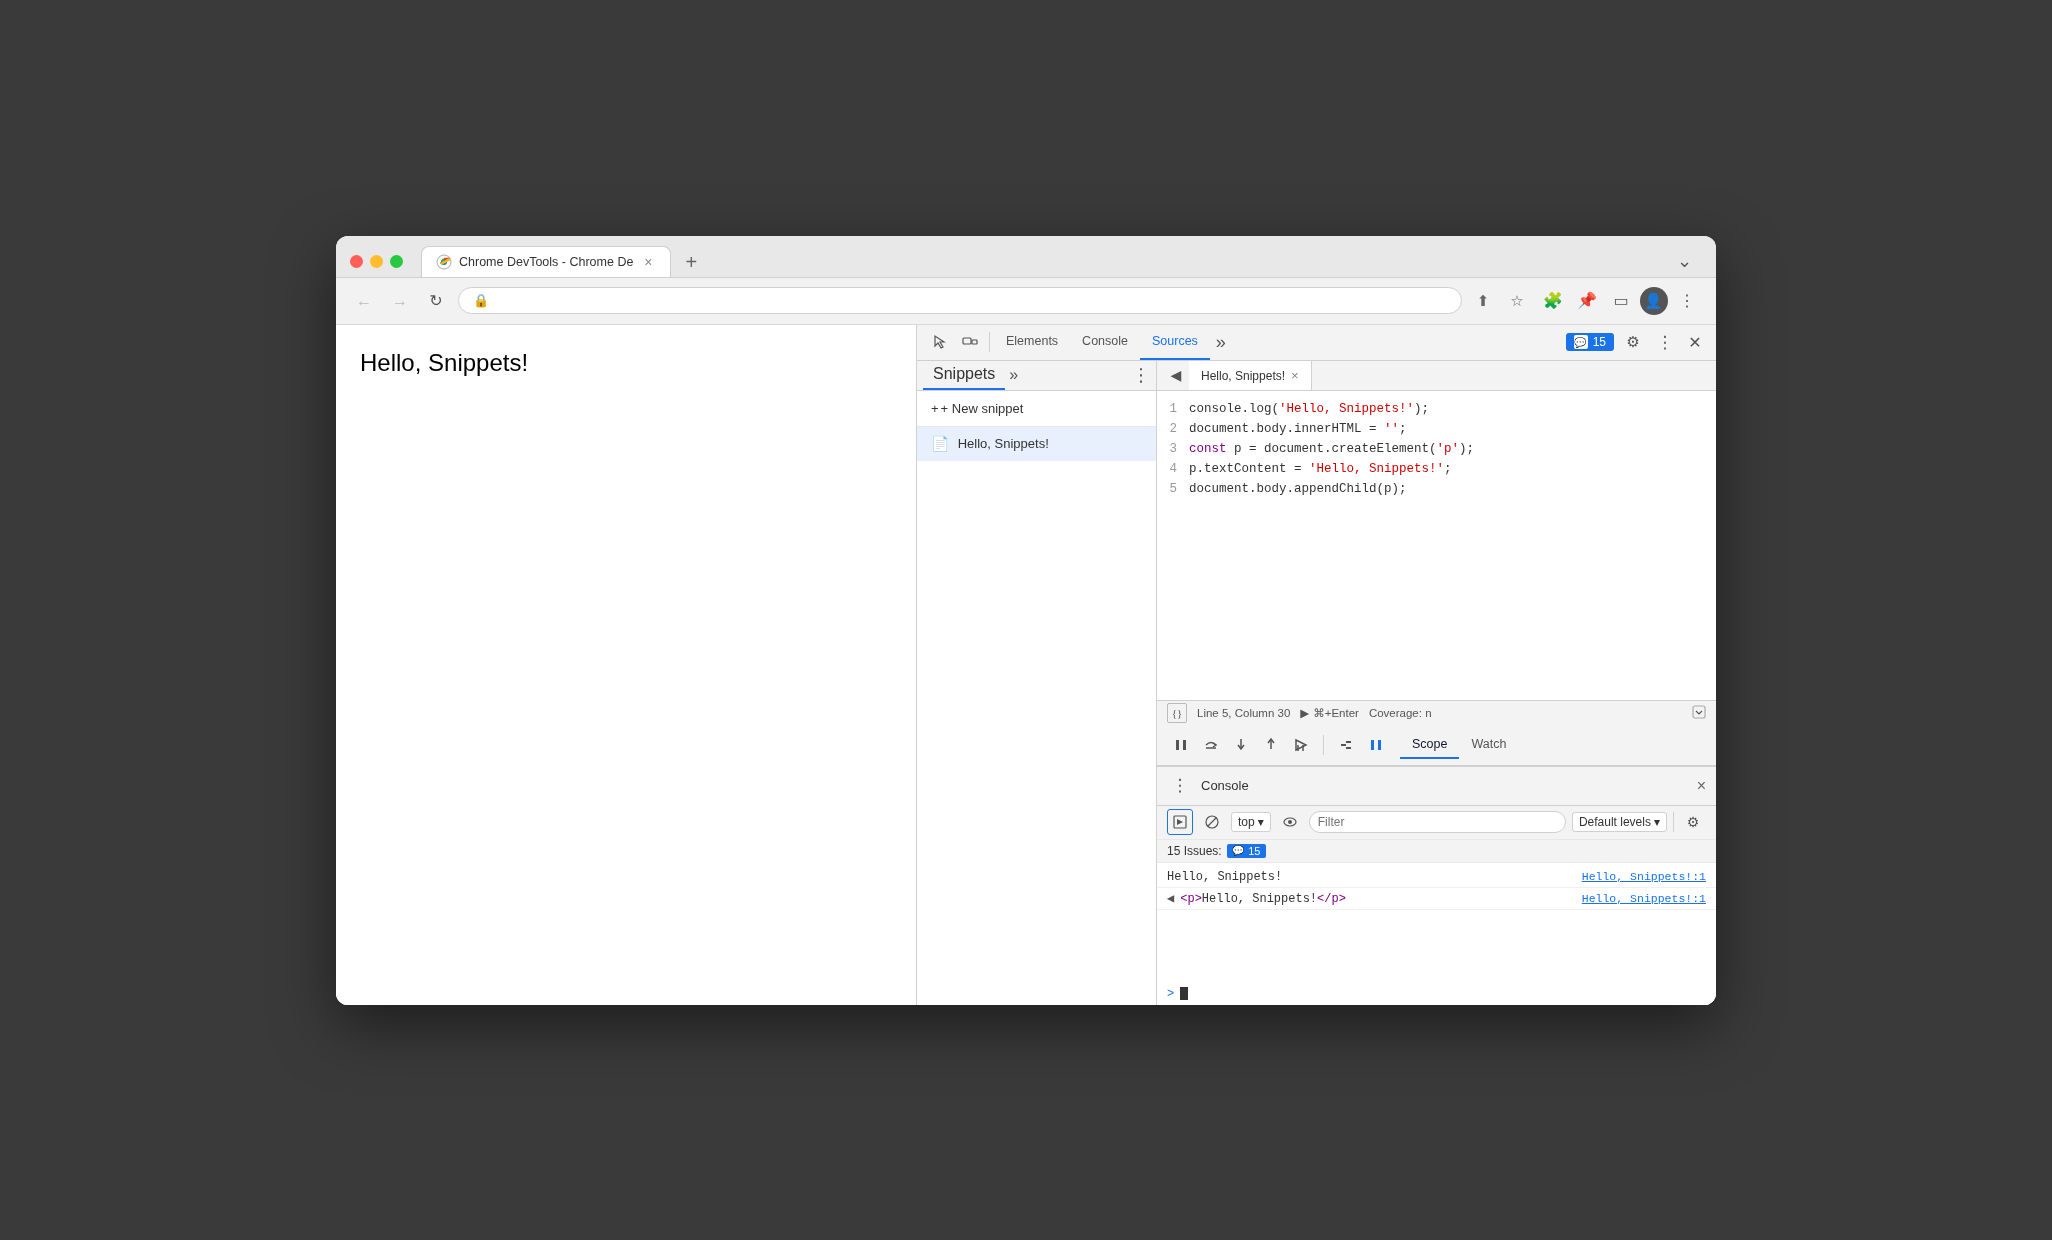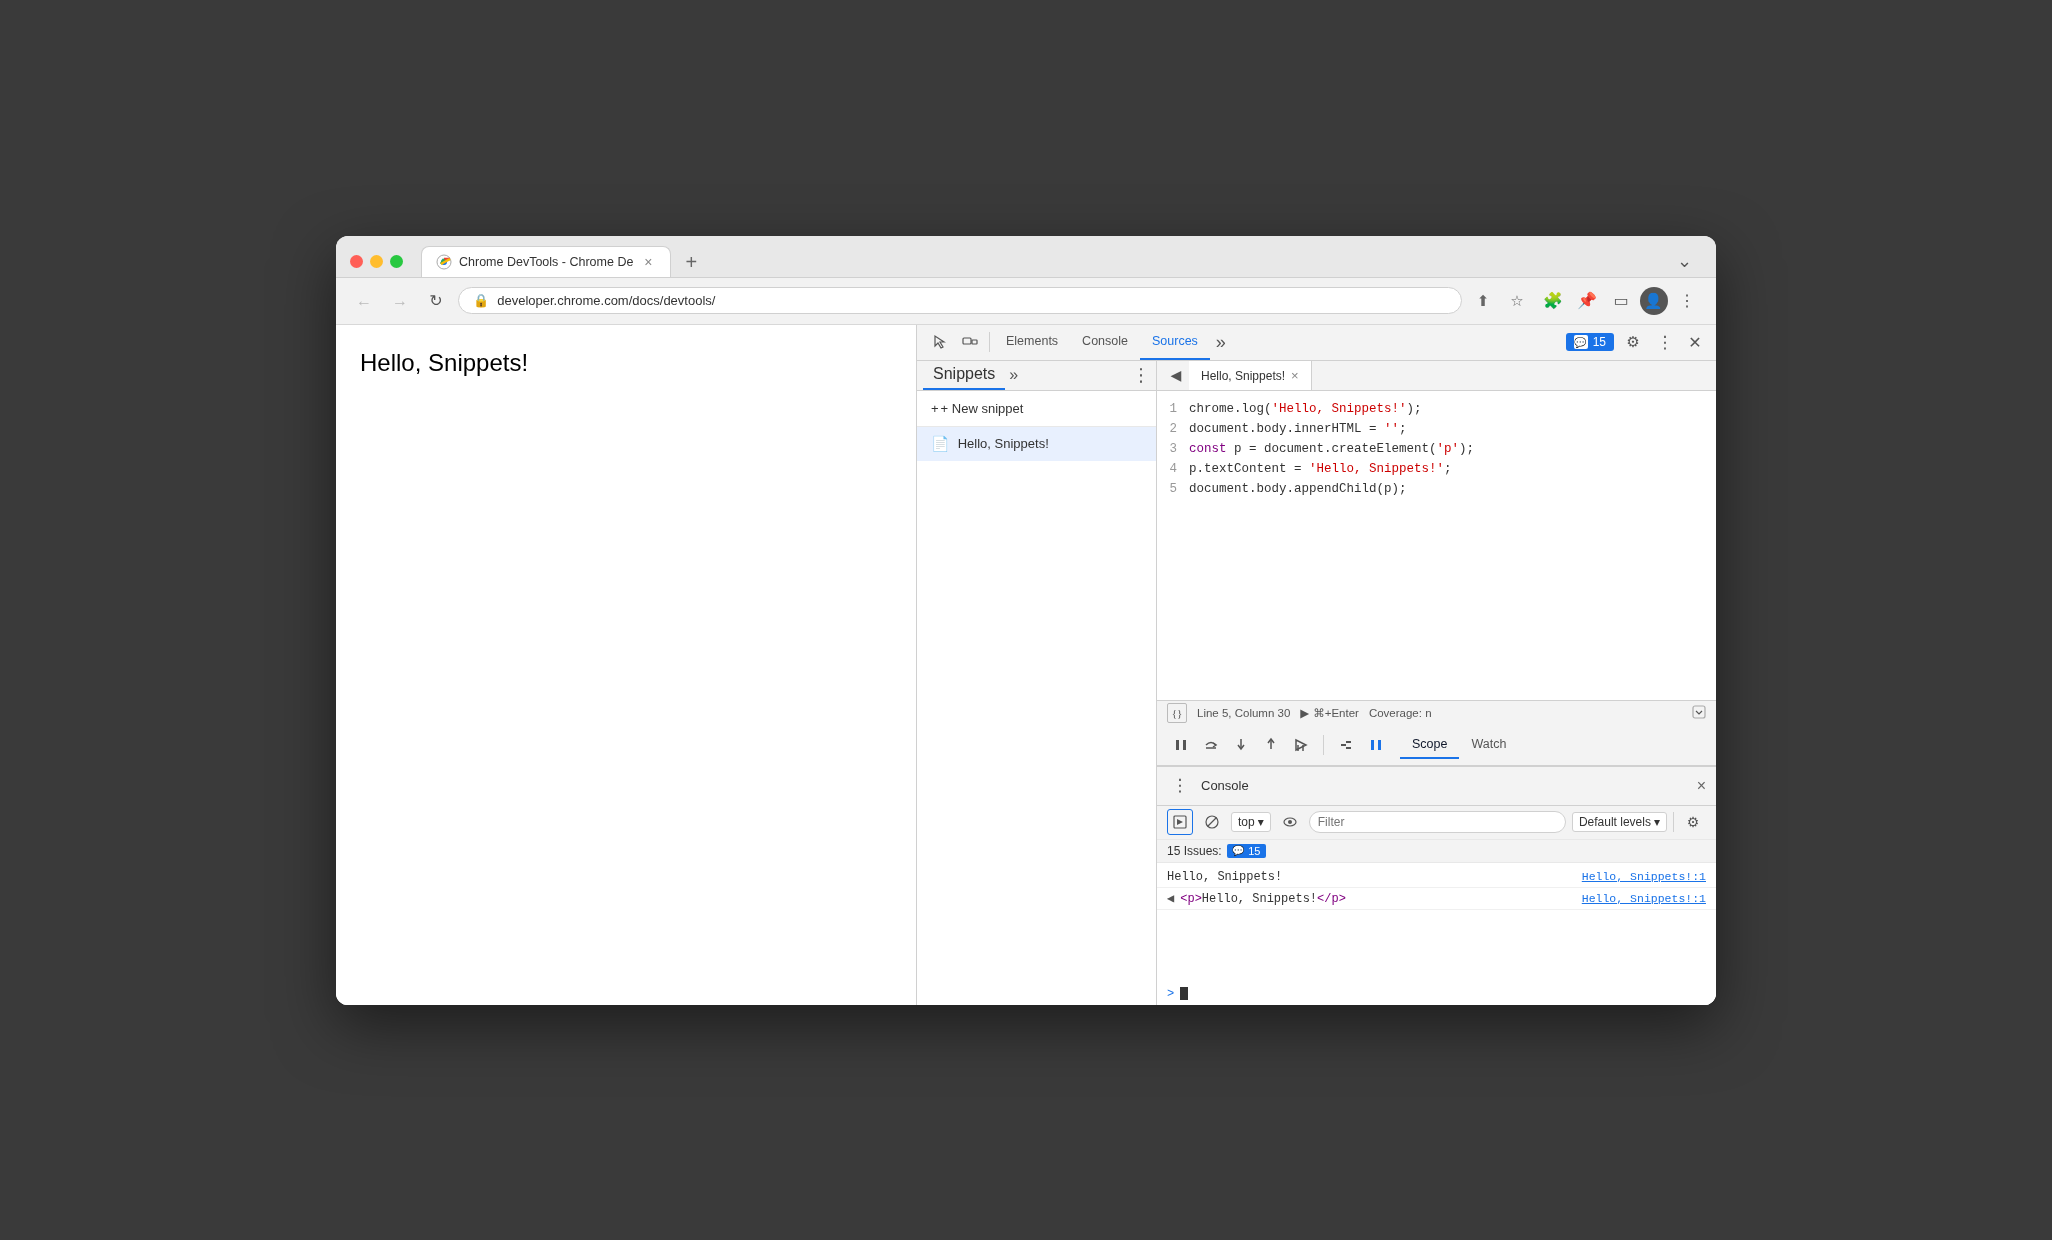--- a/index.html
+++ b/index.html
@@ -624,21 +624,20 @@
     </div>
     <div class="tab-overflow">⌄</div>
   </div>
 
   <div class="address-bar">
     <div class="nav-btn disabled">←</div>
     <div class="nav-btn disabled">→</div>
     <div class="nav-btn">↻</div>
     <div class="url-bar">
       <span class="url-lock">🔒</span>
-      <span class="url-text">developer.chrome.com/docs/devtools/</span>
     </div>
     <div class="url-actions">
       <div class="url-action-btn">⬆</div>
       <div class="url-action-btn">☆</div>
     </div>
     <div class="browser-actions">
       <div class="browser-action-btn">🧩</div>
       <div class="browser-action-btn">📌</div>
       <div class="browser-action-btn">▭</div>
       <div class="avatar-btn">👤</div>
@@ -716,21 +715,21 @@
             <div class="editor-tab">
               <span>Hello, Snippets!</span>
               <span class="editor-tab-close">×</span>
             </div>
           </div>
 
           <div class="code-area">
 
             <div class="code-line">
               <span class="line-num">1</span>
-              <span class="line-code"><span class="fn">chrome.log(</span><span class="str">'Hello, Snippets!'</span><span class="fn">);</span></span>
+              <span class="line-code"><span class="fn">console.log(</span><span class="str">'Hello, Snippets!'</span><span class="fn">);</span></span>
             </div>
 
             <div class="code-line">
               <span class="line-num">2</span>
               <span class="line-code"><span class="fn">document.body.innerHTML = </span><span class="str">''</span><span class="fn">;</span></span>
             </div>
 
             <div class="code-line">
               <span class="line-num">3</span>
               <span class="line-code"><span class="kw">const</span><span class="fn"> p = document.createElement(</span><span class="str">'p'</span><span class="fn">);</span></span>

